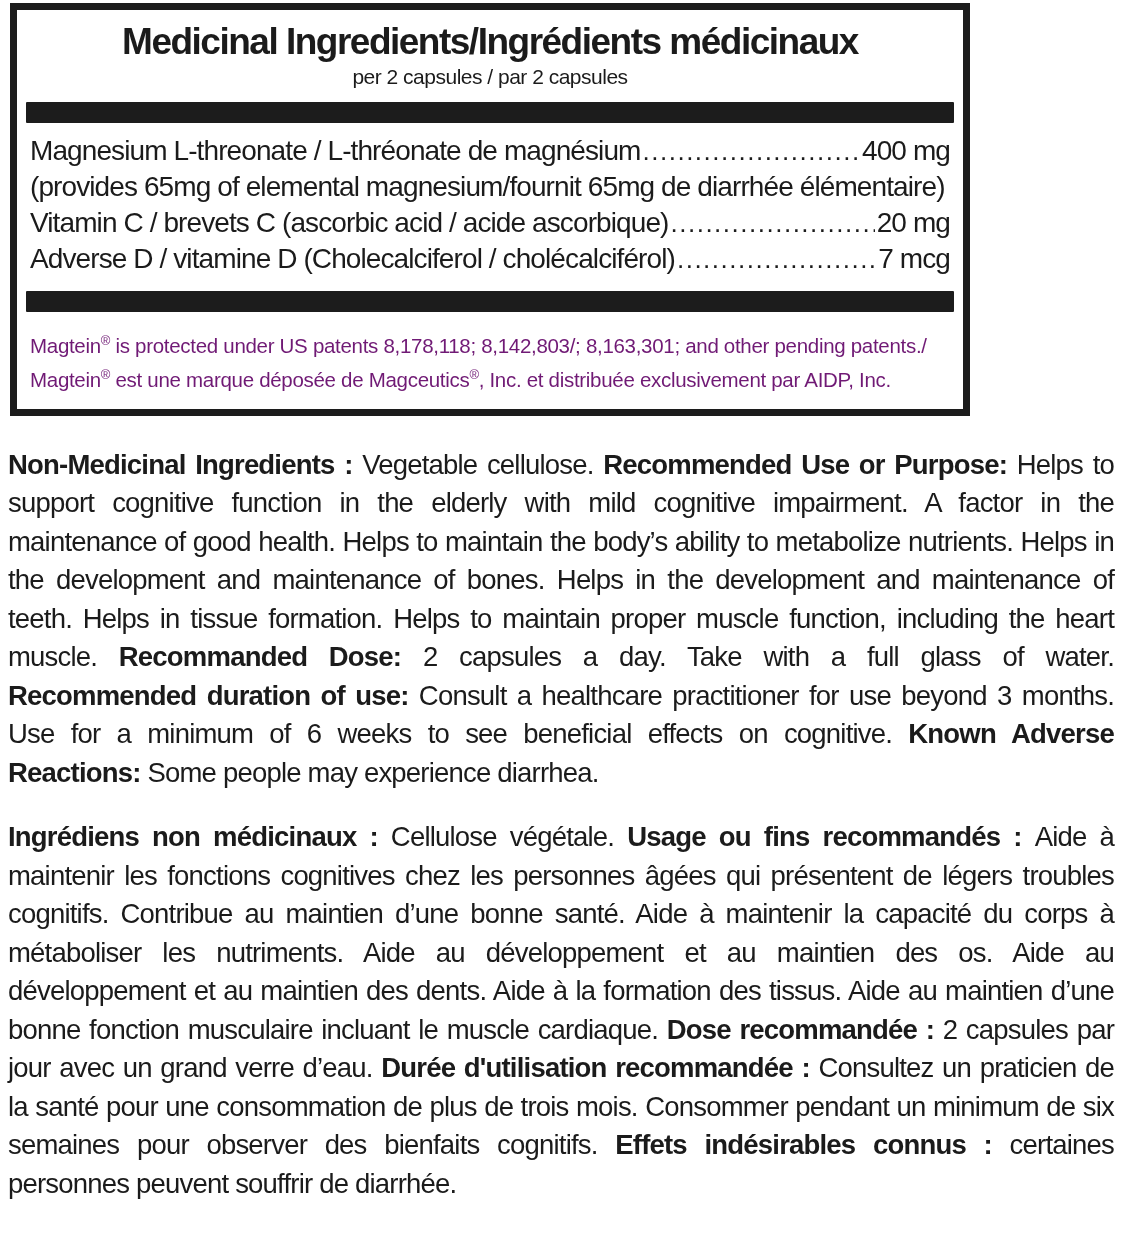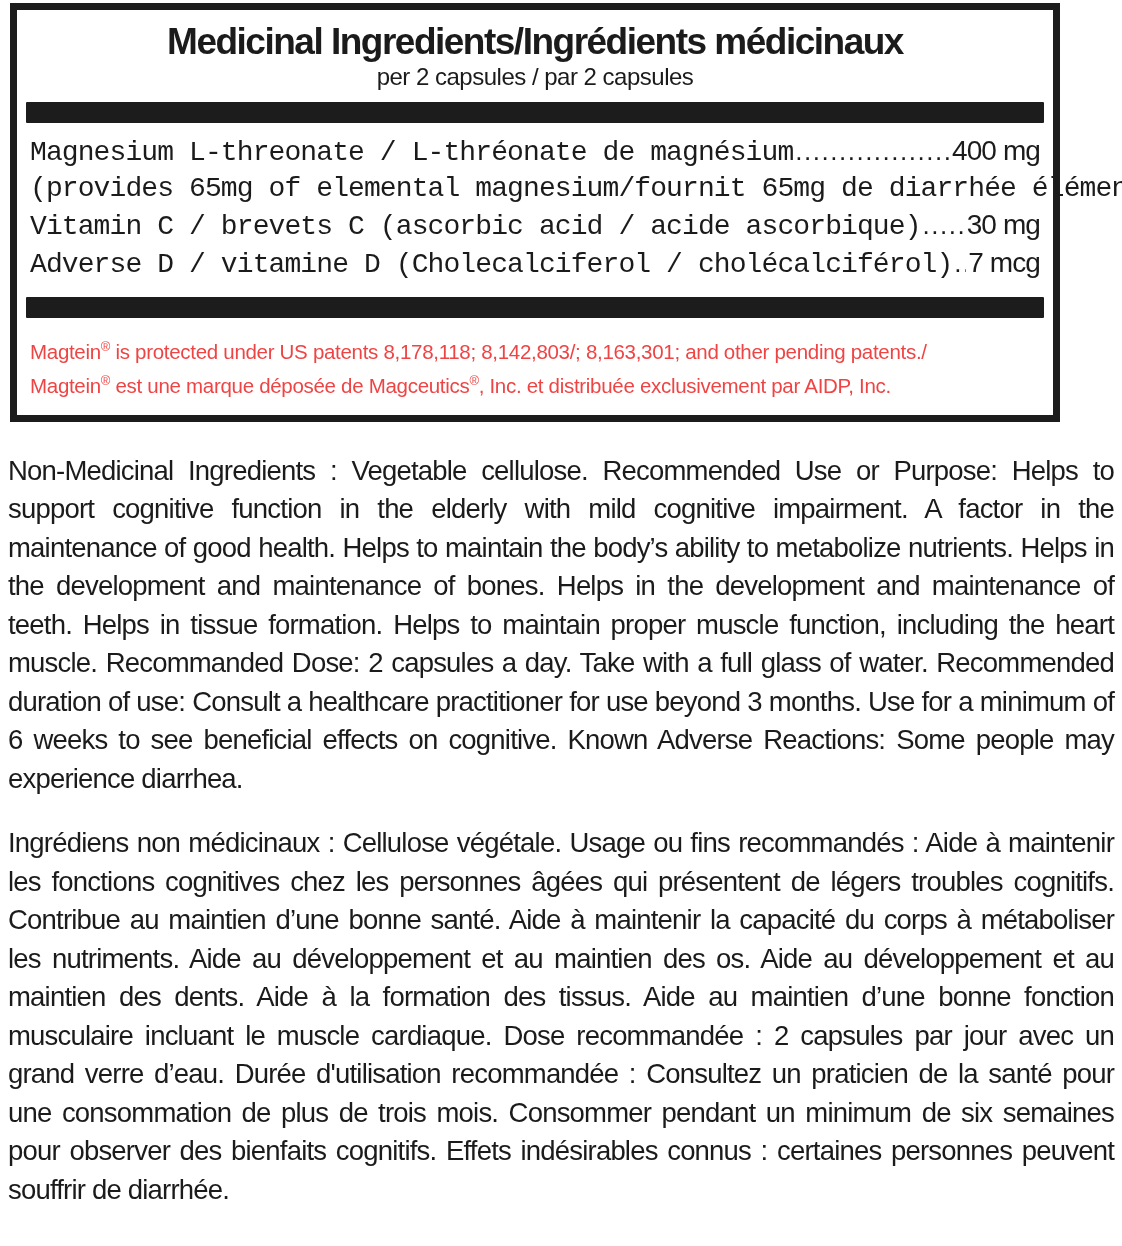--- a/index.html
+++ b/index.html
@@ -8,35 +8,35 @@
     width: 1122px;
     height: 1246px;
     font-family: "Liberation Sans", sans-serif;
     color: #1b1b1b;
     overflow: hidden;
   }
 
   
   .panel {
     margin: 3px 6px 0 10px;
-    width: 1050px;
+    width: 960px;
     border: 7px solid #1c1c1c;
     background: #fff;
     padding: 12px 9px 14px 9px;
   }
   .panel-title {
     text-align: center;
     font-size: 37px;
     font-weight: 700;
     letter-spacing: -1.5px;
     line-height: 40px;
   }
   .panel-subtitle {
     text-align: center;
-    font-size: 24px;
+    font-size: 21px;
     letter-spacing: -0.5px;
     margin-top: 3px;
     line-height: 24px;
   }
   .bar {
     height: 21px;
     background: #1c1c1c;
     border-radius: 1px;
   }
   .bar-top { margin: 13px 0 10px 0; }
@@ -44,50 +44,50 @@
 
   .ingredients { padding: 0 4px; }
   .ing-row {
     display: flex;
     align-items: baseline;
     font-size: 28px;
     letter-spacing: -0.9px;
     line-height: 36px;
     white-space: nowrap;
   }
-  .ing-name { flex: 0 0 auto; font-family: Liberation Mono, monospace; }
+  .ing-name { flex: 0 0 auto; }
   .dots {
     flex: 1 1 auto;
     overflow: hidden;
     white-space: nowrap;
     letter-spacing: 1.5px;
     font-size: 26px;
     margin: 0 2px;
   }
   .ing-amount { flex: 0 0 auto; white-space: nowrap; }
 
   .patents {
     padding: 2px 4px 0 4px;
     font-size: 20.5px;
     line-height: 29.5px;
     letter-spacing: -0.3px;
-    color: #ef4444;
+    color: #701a75;
   }
   .patents sup { font-size: 13px; }
 
   
   .body-text {
     margin: 30px 8px 0 8px;
     font-size: 27.5px;
     line-height: 38.5px;
     text-align: justify;
     letter-spacing: -0.8px;
     color: #1b1b1b;
   }
-  .body-text b { font-weight: 400; }
+  .body-text b { font-weight: 700; }
   .para-french { margin-top: 26px; }
 </style>
 </head>
 <body>
 
 <div class="panel">
   <div class="panel-title">Medicinal Ingredients/Ingrédients médicinaux</div>
   <div class="panel-subtitle">per 2 capsules / par 2 capsules</div>
 
   <div class="bar bar-top"></div>
@@ -97,21 +97,21 @@
         <span class="ing-name">Magnesium L-threonate / L-thréonate de magnésium</span>
         <span class="dots">....................................................................................................................................................................................</span>
         <span class="ing-amount">400 mg</span>
       </div>
       <div class="ing-row">
         <span class="ing-name">(provides 65mg of elemental magnesium/fournit 65mg de diarrhée élémentaire)</span>
       </div>
       <div class="ing-row">
         <span class="ing-name">Vitamin C / brevets C (ascorbic acid / acide ascorbique)</span>
         <span class="dots">....................................................................................................................................................................................</span>
-        <span class="ing-amount">30 mg</span>
+        <span class="ing-amount">20 mg</span>
       </div>
       <div class="ing-row">
         <span class="ing-name">Adverse D / vitamine D (Cholecalciferol / cholécalciférol)</span>
         <span class="dots">....................................................................................................................................................................................</span>
         <span class="ing-amount">7 mcg</span>
       </div>
     </div>
 
   <div class="bar bar-bottom"></div>
 

